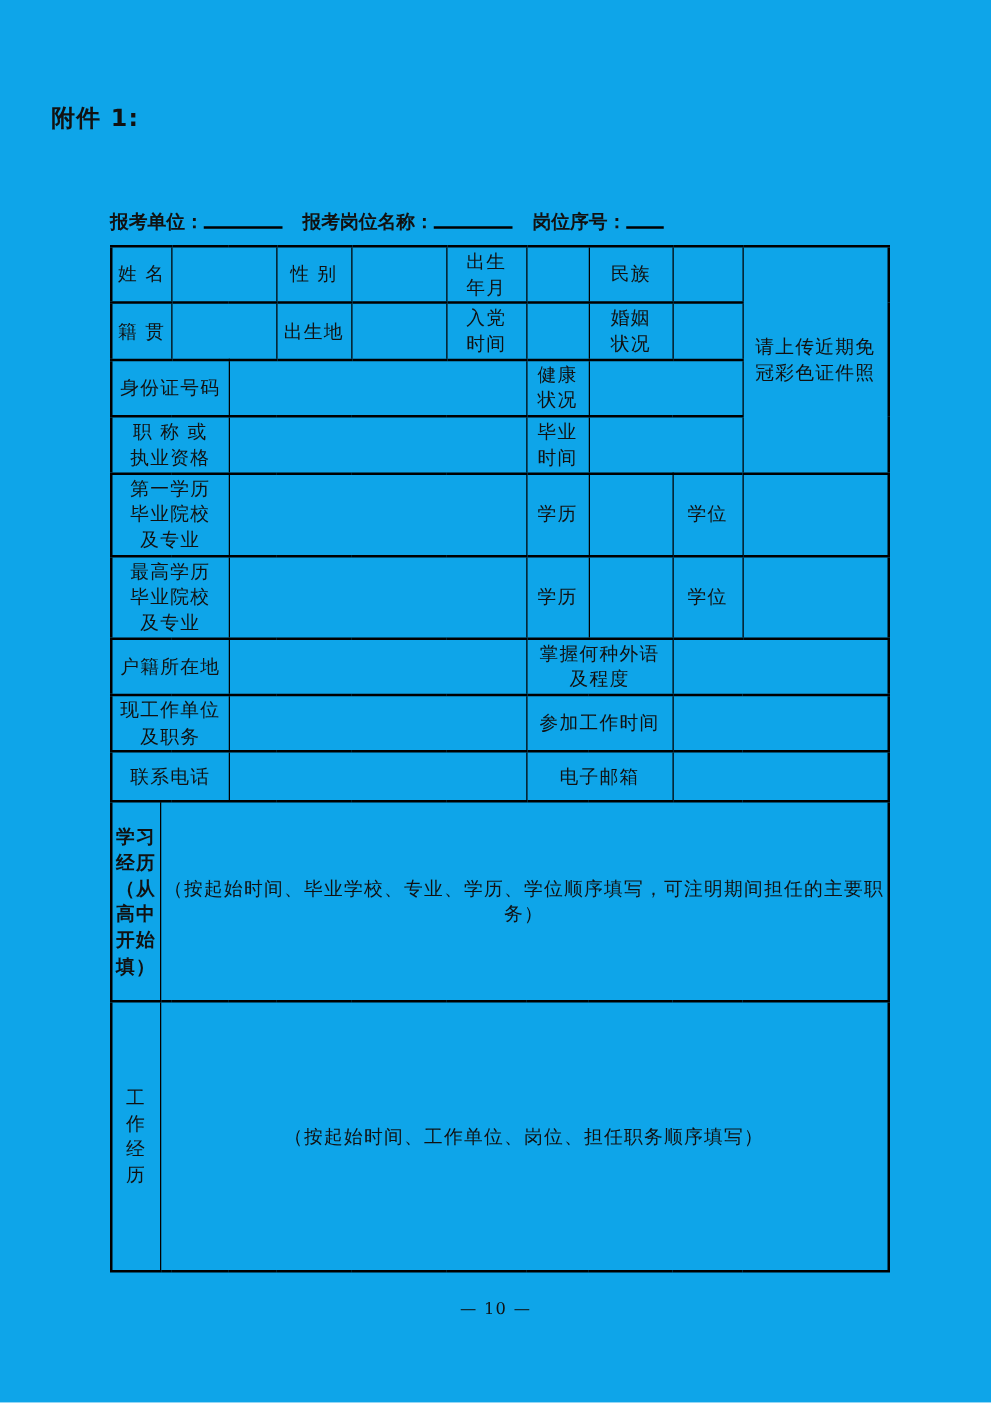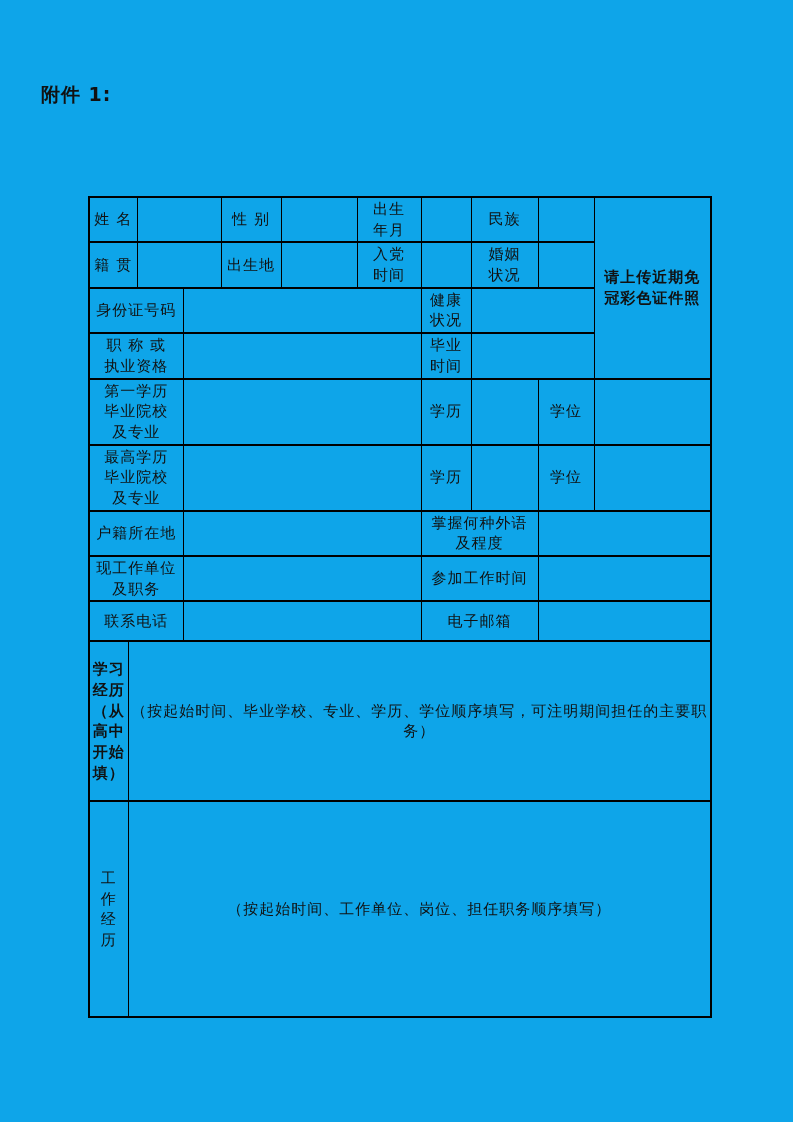--- a/index.html
+++ b/index.html
@@ -65,21 +65,20 @@
     vertical-align: middle;
     font-size: 15px;
     line-height: 1.38;
     letter-spacing: 1px;
     white-space: pre-line;
     overflow: hidden;
   }
   td.photo {
     letter-spacing: 2px;
     line-height: 26px;
-    font-weight: bold;
   }
   td.exp-area {
     text-align: left;
     vertical-align: top;
     padding: 9px 10px 0 12px;
     font-size: 14px;
     letter-spacing: 1px;
   }
   td.study-label {
     font-weight: bold;
@@ -116,20 +115,23 @@
   tr.r11 { height: 216px; }
 </style>
 </head>
 <body>
 
 <div class="page">
 
   <div class="attachment">附件 1:</div>
 
 
+  <div class="header-line">
+    <span>报考单位：</span><span class="blank-line w63"></span><span>报考岗位名称：</span><span class="blank-line w63"></span><span>岗位序号：</span><span class="blank-line w30"></span>
+  </div>
 
   <table class="form">
     <colgroup>
       <col style="width:39px">
         <col style="width:9px">
         <col style="width:46px">
         <col style="width:38px">
       <col style="width:60px">
         <col style="width:76px">
         <col style="width:64px">
@@ -231,14 +233,15 @@
       <tr class="r11">
         <td class="work-label">工
 作
 经
 历</td>
         <td colspan="10" class="exp-area"><span>（按起始时间、工作单位、岗位、担任职务顺序填写）</span></td>
       </tr>
     </tbody>
   </table>
 
+  <div class="footer">— 10 —</div>
 
 </div>
 
 </body></html>

